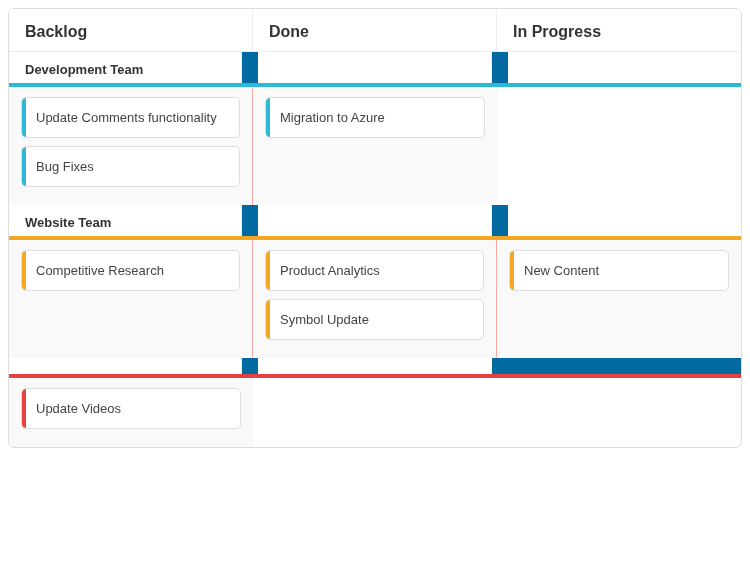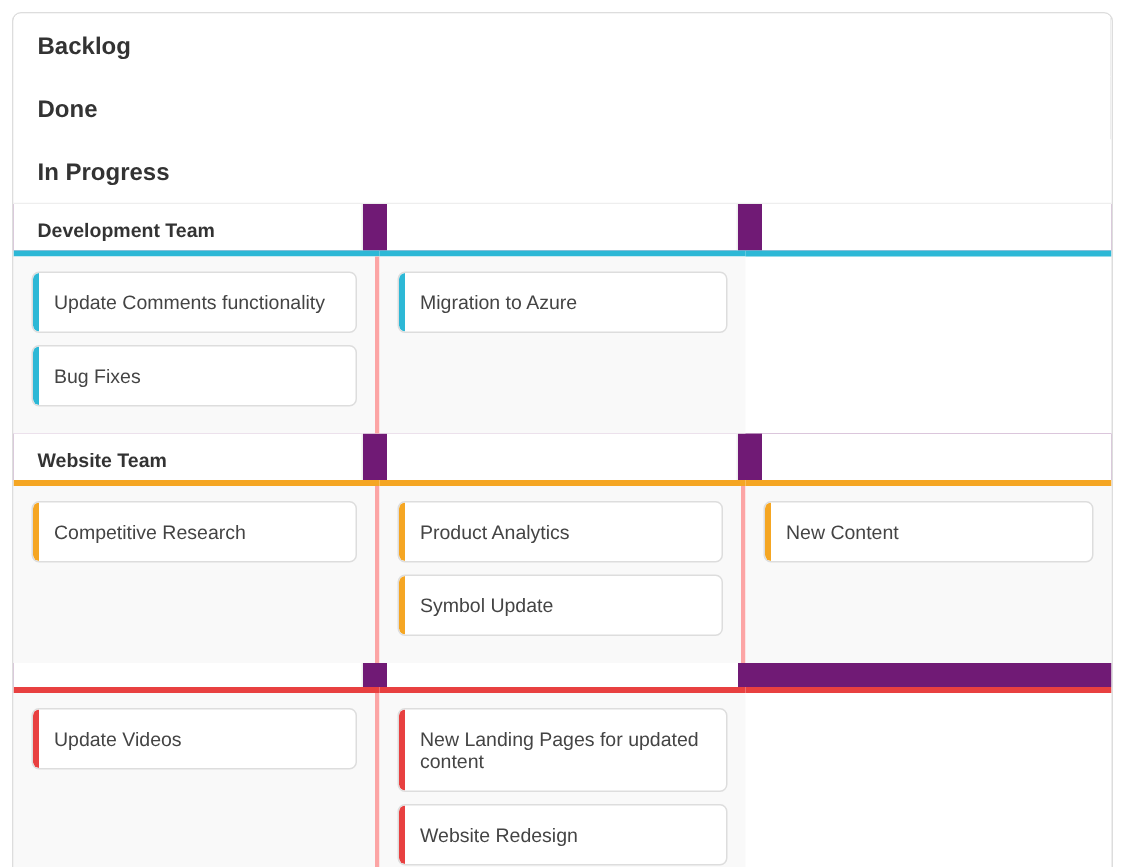--- a/index.html
+++ b/index.html
@@ -8,21 +8,21 @@
       background: #fff;
       font-size: 13px;
       color: #333;
       width: 750px;
       min-height: 578px;
     }
     
     .team-header-row {
       display: grid;
       grid-template-columns: 1fr 1fr 1fr;
-      background: #701a75;
+      background: #0369a1;
       gap: 16px;
     }
     .team-label-cell {
       padding: 10px 16px 6px;
       font-weight: bold;
       font-size: 13px;
       background: #fff;
     }
     .team-label-cell:not(:last-child) {
       border-right: 1px solid #eee;
@@ -40,21 +40,21 @@
     .team-content-row {
       display: grid;
       grid-template-columns: 1fr 1fr 1fr;
     }
     .team-col {
       padding: 10px 12px;
       background: #f9f9f9;
       min-height: 60px;
     }
     .team-col:not(:last-child) {
-      border-right: 3px solid #fca5a5;
+      border-right: 1px solid #fca5a5;
     }
     .card {
       background: #fff;
       border: 1px solid #ddd;
       border-radius: 5px;
       padding: 12px 14px;
       margin-bottom: 8px;
       font-size: 13px;
       color: #444;
       position: relative;
@@ -79,21 +79,21 @@
     .card.mkt-card::before {
       content: '';
       position: absolute;
       left: 0; top: 0; bottom: 0;
       width: 4px;
       background: #e84040;
       border-radius: 5px 0 0 5px;
     }
     .headers-row {
       display: grid;
-      grid-template-columns: 1fr;
+      grid-template-columns: 1fr 1fr 1fr;
       border-bottom: 1px solid #eee;
       background: #fff;
     }
     .col-header-cell {
       padding: 14px 16px 10px;
       font-size: 16px;
       font-weight: bold;
       background: #fff;
     }
     .col-header-cell:not(:last-child) {
@@ -165,19 +165,15 @@
   </div>
       <div class="team-divider-row">
     <div class="team-divider-cell mkt"></div>
     <div class="team-divider-cell mkt"></div>
     <div class="team-divider-cell mkt"></div>
   </div>
       <div class="team-content-row">
         <div class="team-col">
           <div class="card mkt-card">Update Videos</div>
         </div>
-        <div class="team-col">
-          <div class="card mkt-card">New Landing Pages for updated content</div>
-          <div class="card mkt-card">Website  Redesign</div>
-        </div>
       </div>
     </div>
 </div>
 
 </body></html>

